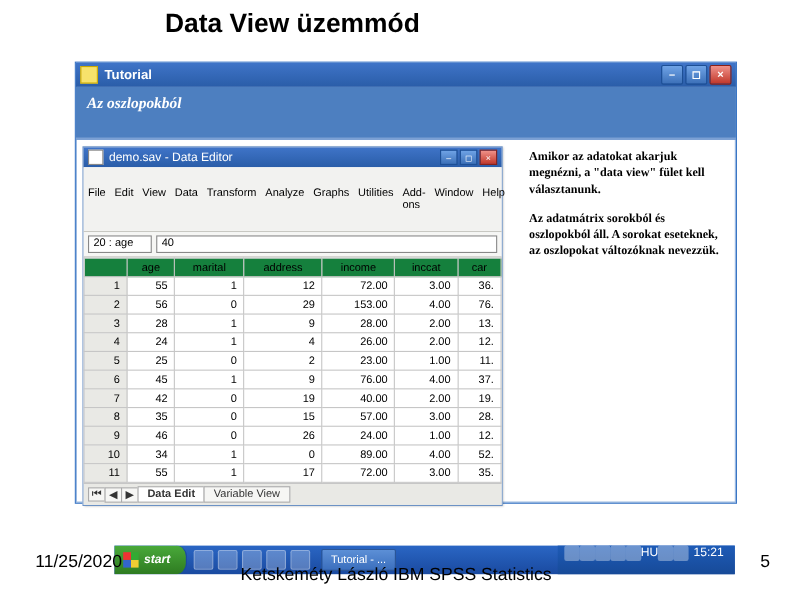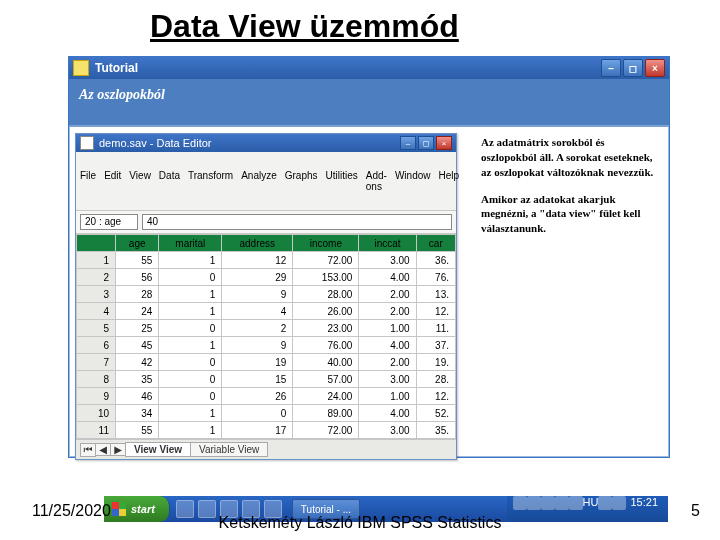--- a/index.html
+++ b/index.html
@@ -7,24 +7,23 @@
     width: 720px;
     height: 540px;
     background: #fff;
     font-family: Arial, Helvetica, sans-serif;
     position: relative;
     overflow: hidden;
   }
   .slide-title {
     font-family: "Arial Black", Arial, sans-serif;
     font-weight: 900;
-    font-size: 32px;
+    font-size: 24px;
     color: #000;
     margin: 8px 0 4px 150px;
-    text-decoration: underline;
   }
   .tutorial-window {
     position: absolute;
     left: 68px;
     top: 56px;
     width: 600px;
     height: 400px;
     border: 1px solid #3a76c5;
     background: #fff;
     box-shadow: 0 0 0 1px #9cb9e0 inset;
@@ -410,28 +409,28 @@
                 <td>72.00</td>
                 <td>3.00</td>
                 <td>35.</td>
               </tr>
             </tbody>
         </table>
         <div class="sheet-tabs">
           <div class="navbtn">⏮</div>
           <div class="navbtn">◀</div>
           <div class="navbtn">▶</div>
-          <div class="tab active">View View</div>
+          <div class="tab active">Data Edit</div>
           <div class="tab">Variable View</div>
         </div>
       </div>
     </div>
     <div class="side-text">
+      <p>Amikor az adatokat akarjuk megnézni, a "data view" fület kell választanunk.</p>
       <p>Az adatmátrix sorokból és oszlopokból áll. A sorokat eseteknek, az oszlopokat változóknak nevezzük.</p>
-      <p>Amikor az adatokat akarjuk megnézni, a "data view" fület kell választanunk.</p>
     </div>
   </div>
 </div>
 
 <div class="taskbar">
   <div class="start-btn">
     <span class="winflag"></span>
     <span>start</span>
   </div>
   <div class="quicklaunch">

